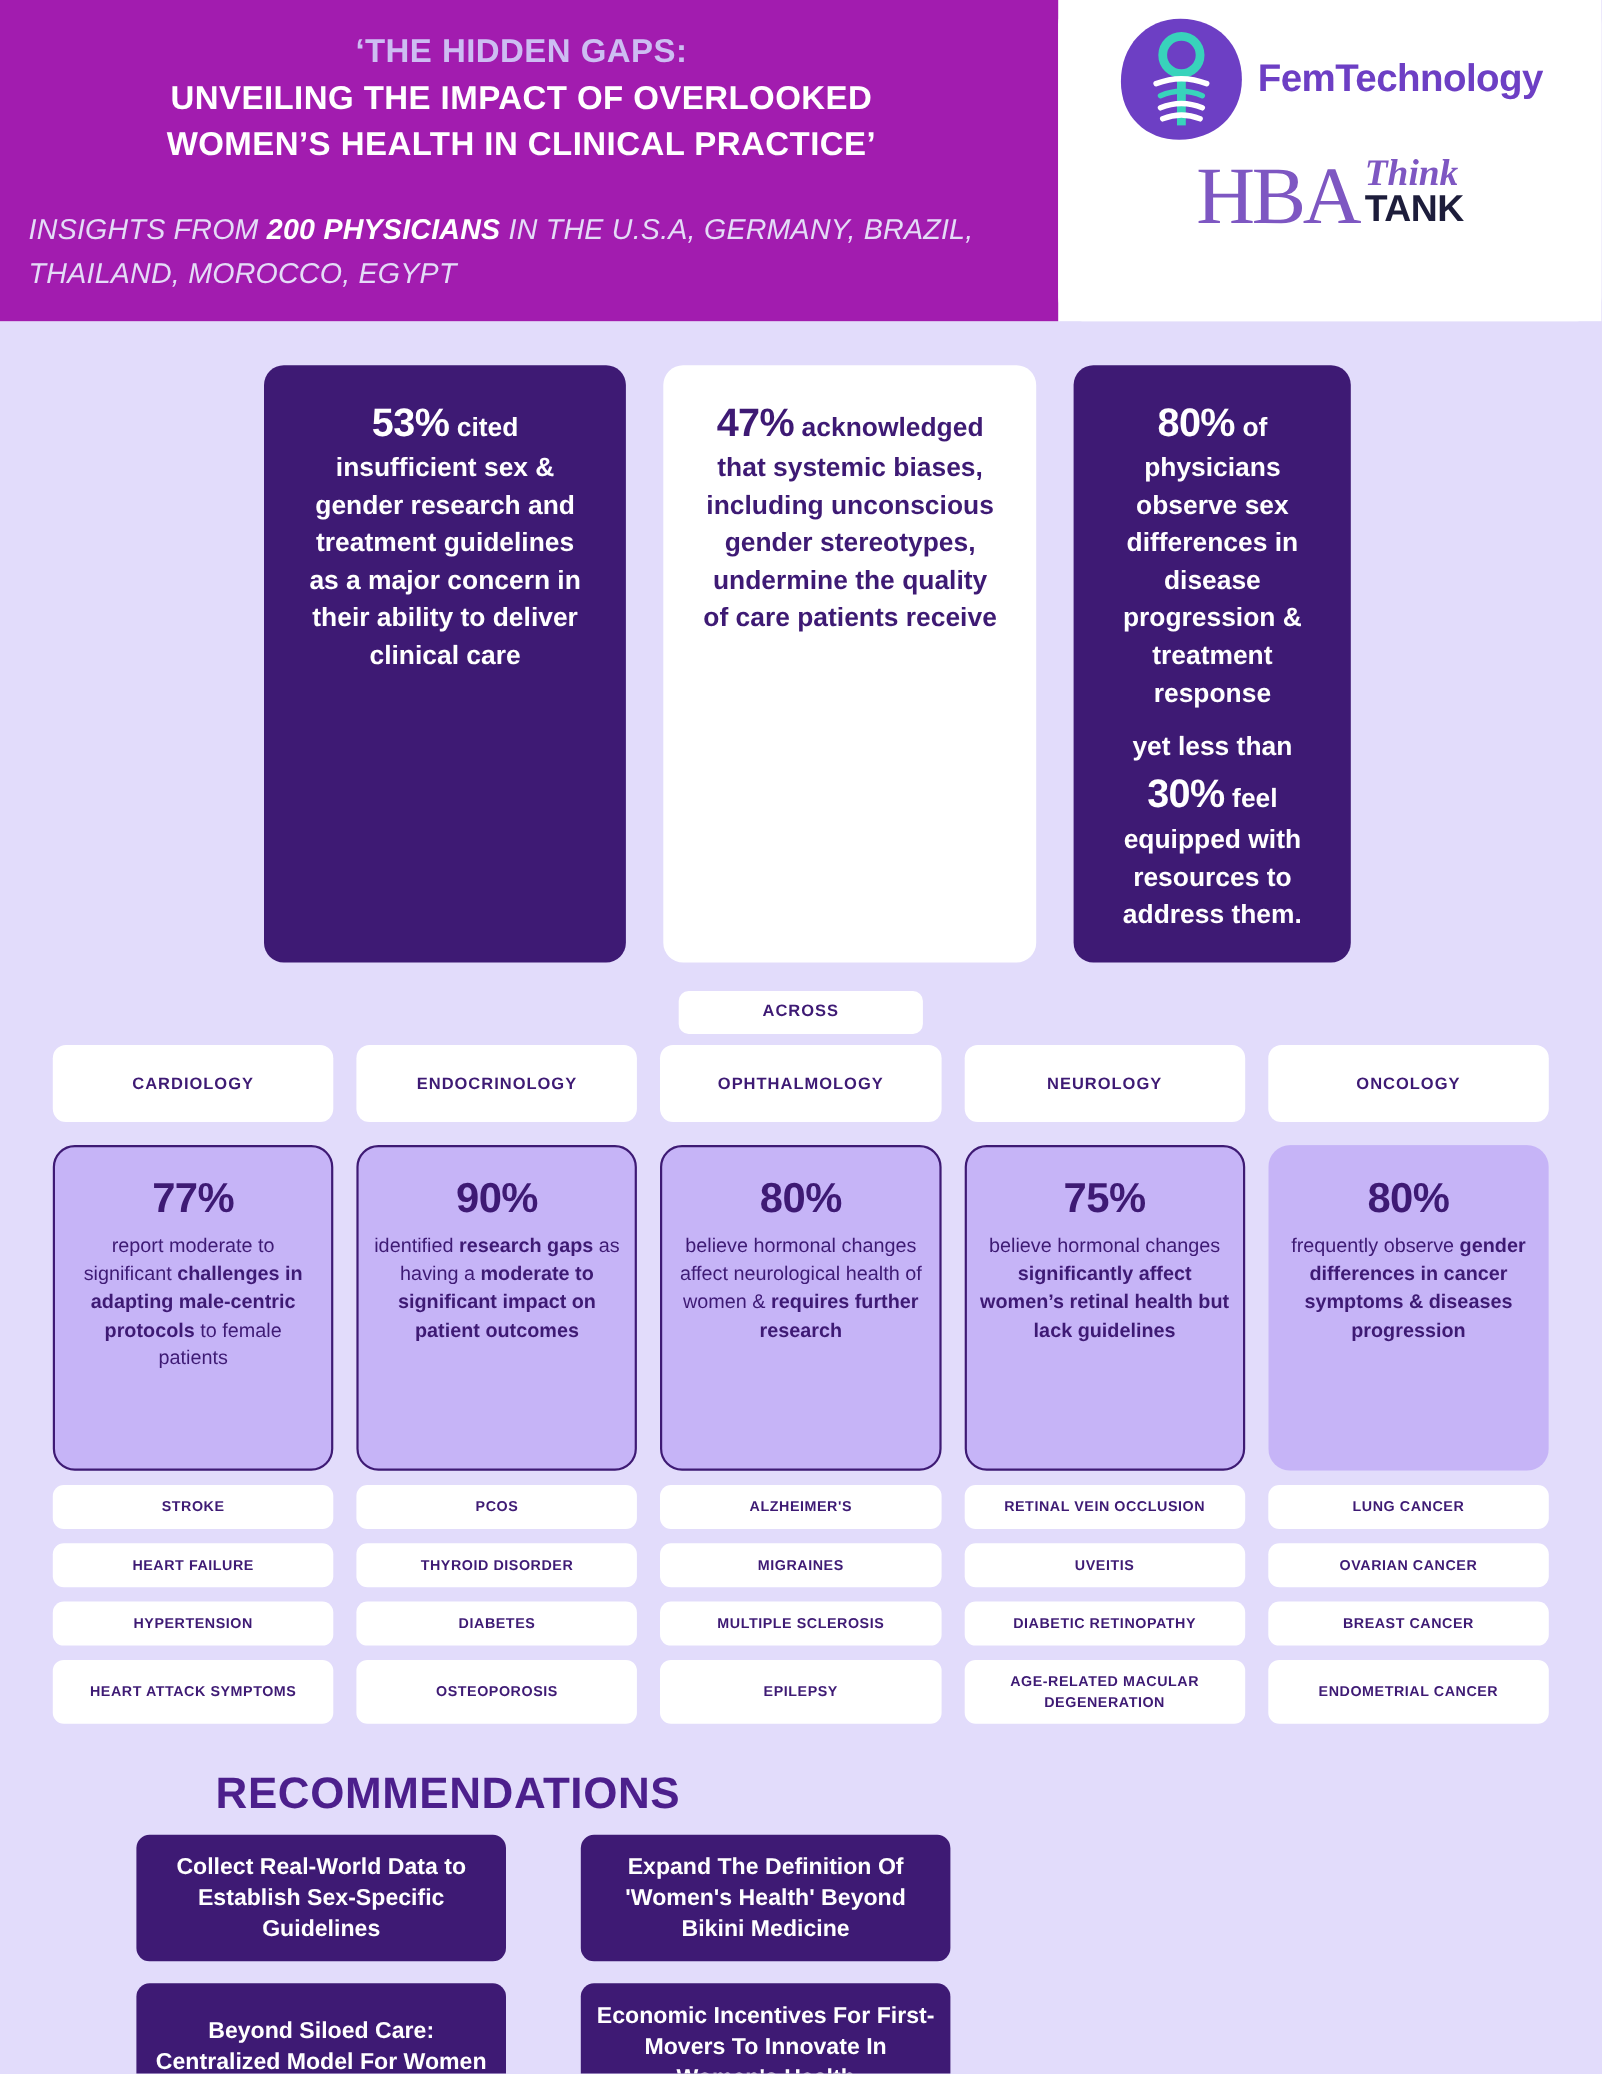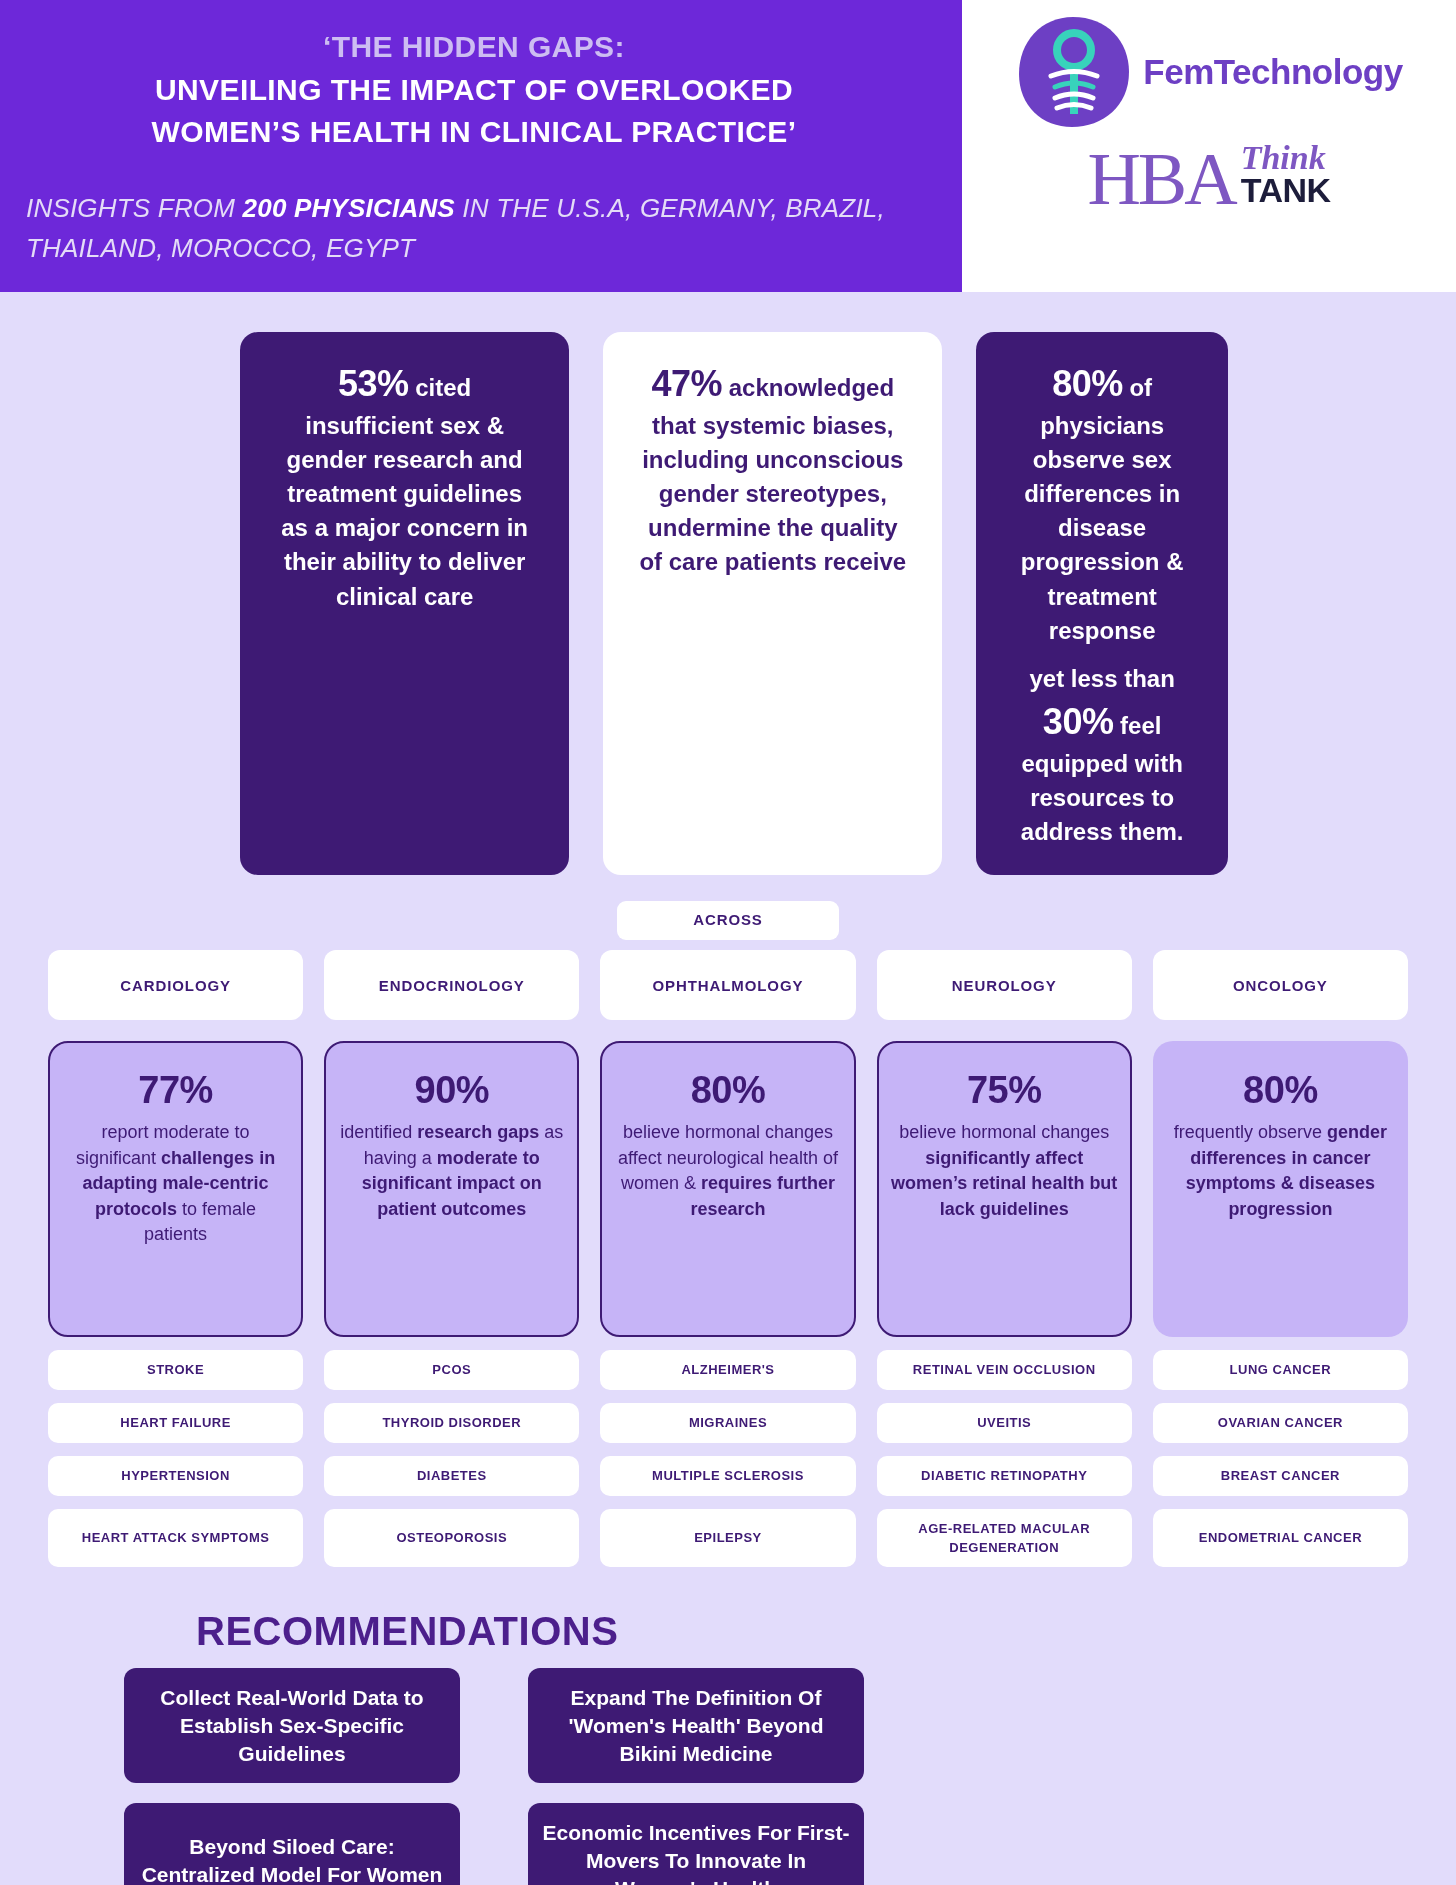--- a/index.html
+++ b/index.html
@@ -14,21 +14,21 @@
   
   .header {
     display: flex;
     width: 1456px;
     height: 292px;
     background: #ffffff;
   }
   .header-left {
     width: 962px;
     height: 292px;
-    background: #6d28d9;
+    background: #a21caf;
     padding: 18px 40px 0 26px;
     display: flex;
     flex-direction: column;
     justify-content: flex-start;
   }
   .title-block {
     text-align: center;
     padding-top: 8px;
   }
   .title-line {

